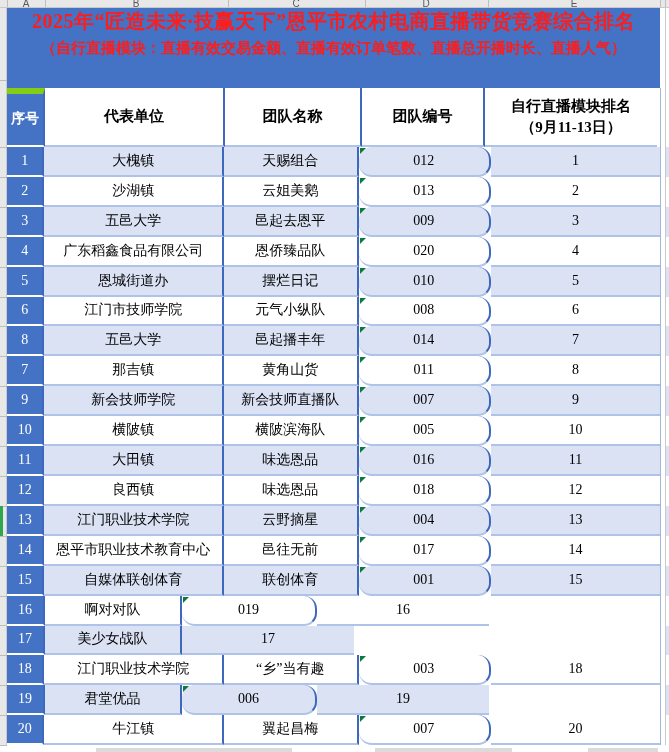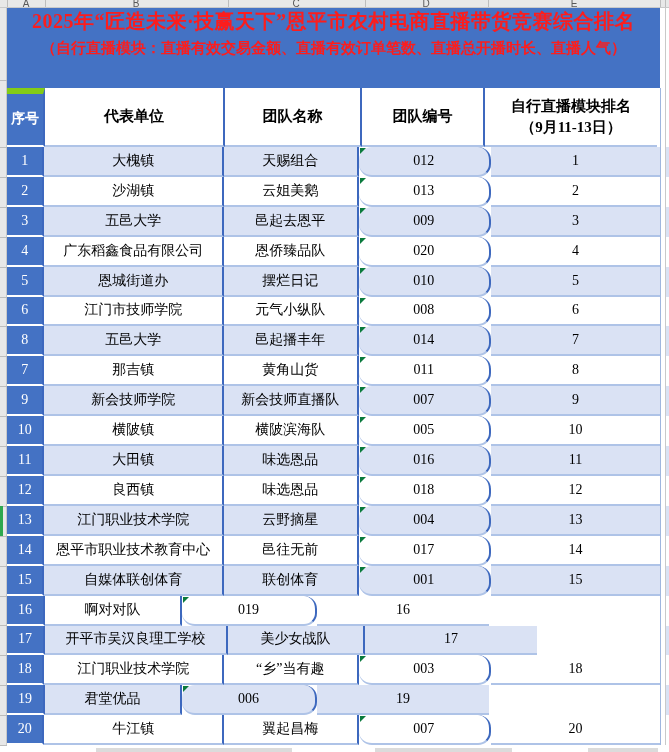--- a/index.html
+++ b/index.html
@@ -276,21 +276,20 @@
     <div class="c seq">16</div>
     <div class="c team">啊对对队</div>
     <div class="c code">
       <span class="tri"></span>
       <span>019</span>
     </div>
     <div class="c rank">16</div>
   </div>
       <div class="trow band">
     <div class="c seq">17</div>
-    <div class="c unit">开平市吴汉良理工学校</div>
     <div class="c team">美少女战队</div>
     <div class="c rank">17</div>
   </div>
       <div class="trow">
     <div class="c seq">18</div>
     <div class="c unit">江门职业技术学院</div>
     <div class="c team">“乡”当有趣</div>
     <div class="c code">
       <span class="tri"></span>
       <span>003</span>

